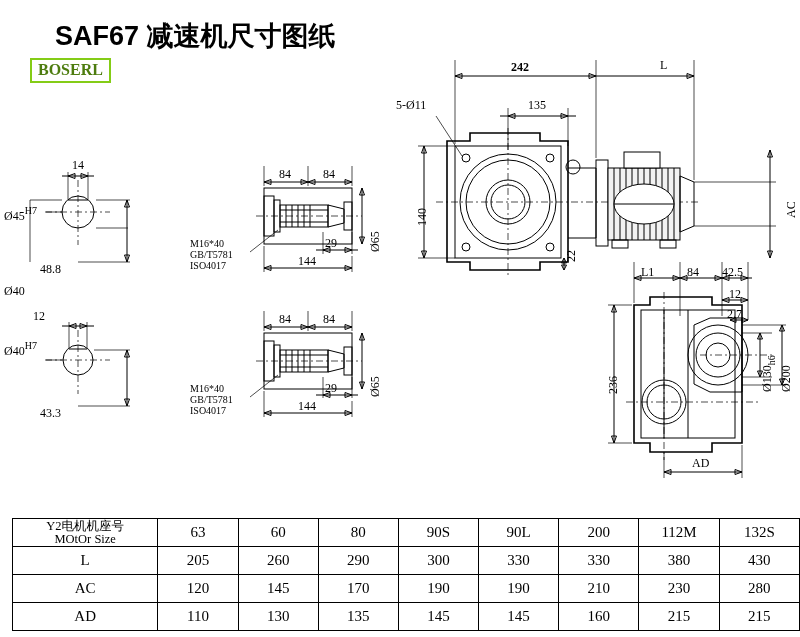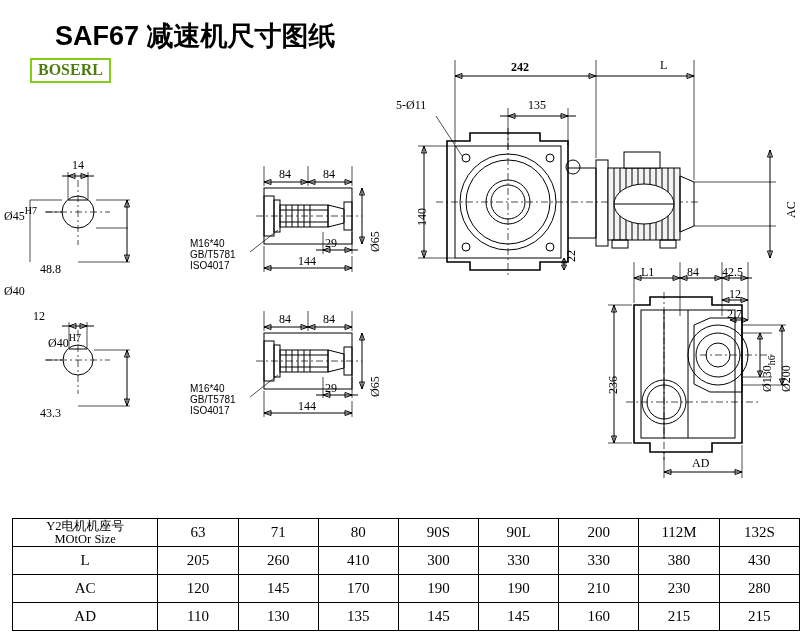--- a/index.html
+++ b/index.html
@@ -23,21 +23,21 @@
     border:2px solid #84cc16;
     padding:1px 6px 2px 6px;
     font-family:"Liberation Serif",serif;
     font-weight:bold;font-size:16px;color:#4d7c0f;
     background:#fff;
   }
 
   
   .dim{font-family:"Liberation Serif",serif;font-size:12px;white-space:nowrap;}
   .dimsm{font-family:"Liberation Serif",serif;font-size:10px;white-space:nowrap;}
-  .note{font-family:Liberation Sans, sans-serif;font-size:10px;white-space:nowrap;line-height:11px;}
+  .note{font-family:Liberation Serif, serif;font-size:10px;white-space:nowrap;line-height:11px;}
   .rot90{transform:rotate(-90deg);transform-origin:left top;}
 
   svg{position:absolute;left:0;top:0;overflow:visible;}
   .ln{stroke:#000;stroke-width:1;fill:none;}
   .lnT{stroke:#000;stroke-width:1.6;fill:none;}
   .thin{stroke:#000;stroke-width:0.7;fill:none;}
   .dash{stroke:#000;stroke-width:0.7;fill:none;stroke-dasharray:7 3 2 3;}
   .fillw{fill:#fff;stroke:#000;stroke-width:1;}
   .fillg{fill:#f2f2f2;stroke:#000;stroke-width:1;}
 
@@ -331,21 +331,21 @@
   </svg>
 
   <div class="dim" style="position:absolute;left:32px;top:158px;margin-left:40px;">14</div>
   <div style="position:absolute;left:4px;top:205px;">
     <span class="dim">Ø45</span><span class="dimsm" style="vertical-align:super;">H7</span>
   </div>
   <div class="dim" style="position:absolute;left:40px;top:262px;">48.8</div>
   <div class="dim" style="position:absolute;left:4px;top:284px;">Ø40</div>
 
   <div class="dim" style="position:absolute;left:33px;top:309px;">12</div>
-  <div style="position:absolute;left:4px;top:332px;margin-left:44px;">
+  <div style="position:absolute;left:4px;top:340px;">
     <span class="dim">Ø40</span><span class="dimsm" style="vertical-align:super;">H7</span>
   </div>
   <div class="dim" style="position:absolute;left:40px;top:406px;">43.3</div>
 
   <div class="dim" style="position:absolute;left:279px;top:167px;">84</div>
   <div class="dim" style="position:absolute;left:323px;top:167px;">84</div>
   <div class="dim" style="position:absolute;left:325px;top:236px;">29</div>
   <div class="dim" style="position:absolute;left:298px;top:254px;">144</div>
   <div class="dim rot90" style="position:absolute;left:368px;top:252px;">Ø65</div>
   <div class="note" style="position:absolute;left:190px;top:238px;white-space:pre;">M16*40
@@ -382,33 +382,33 @@
   <div class="dim" style="position:absolute;left:692px;top:456px;">AD</div>
 
   <table id="spec-table">
     <tbody>
         <tr>
       <td class="rowhead">
         <div class="hd2">Y2电机机座号</div>
         <div class="hd2">MOtOr Size</div>
       </td>
       <td class="c">63</td>
-      <td class="c">71</td>
+      <td class="c">60</td>
       <td class="c">80</td>
       <td class="c">90S</td>
       <td class="c">90L</td>
       <td class="c">200</td>
       <td class="c">112M</td>
       <td class="c">132S</td>
     </tr>
     <tr>
       <td class="rowhead">L</td>
       <td class="c">205</td>
       <td class="c">260</td>
-      <td class="c">410</td>
+      <td class="c">290</td>
       <td class="c">300</td>
       <td class="c">330</td>
       <td class="c">330</td>
       <td class="c">380</td>
       <td class="c">430</td>
     </tr>
     <tr>
       <td class="rowhead">AC</td>
       <td class="c">120</td>
       <td class="c">145</td>

